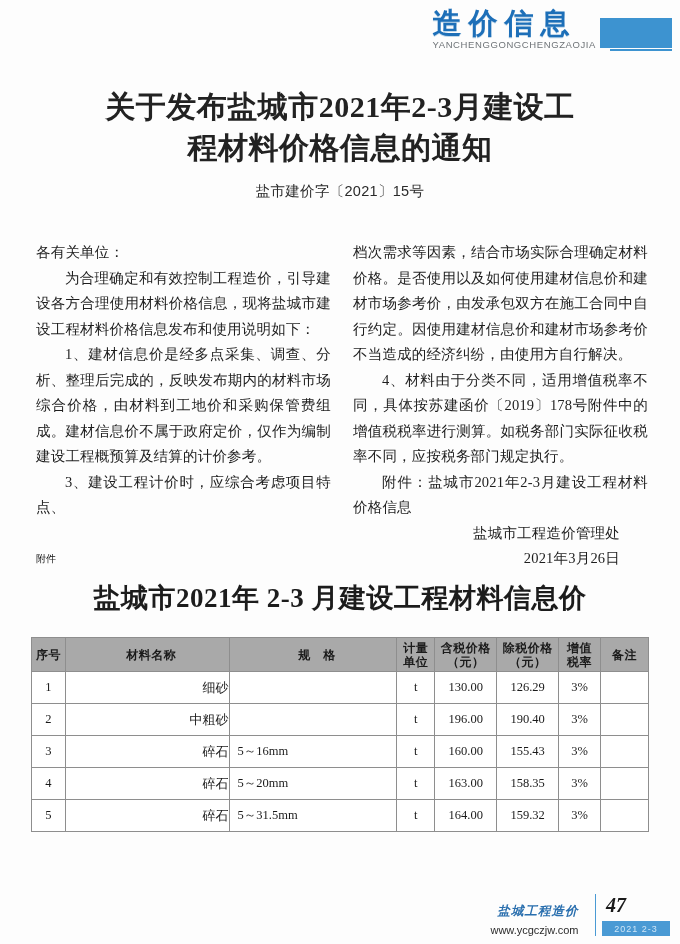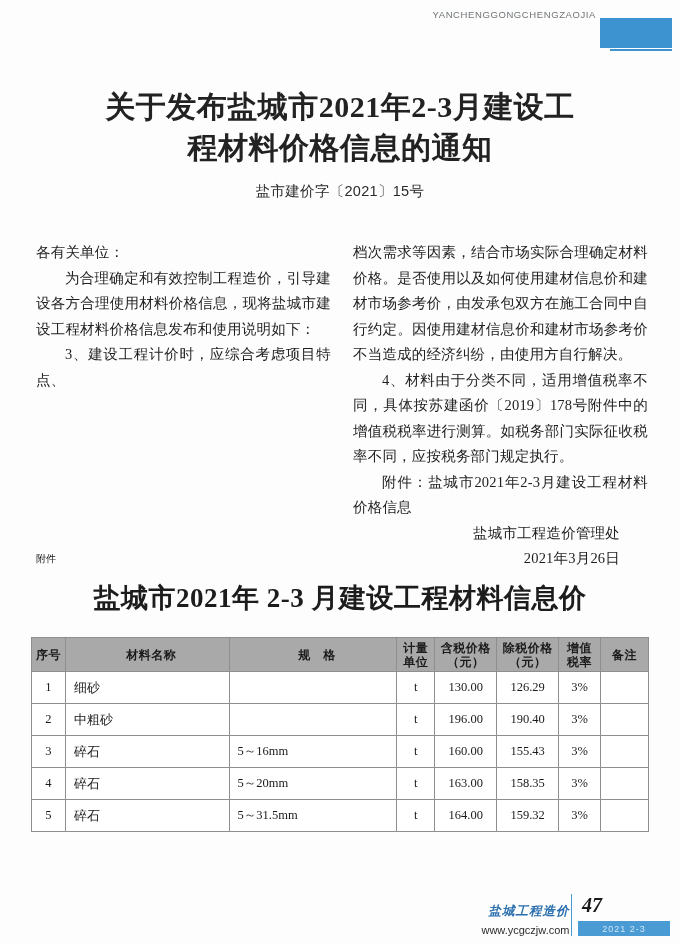--- a/index.html
+++ b/index.html
@@ -172,36 +172,36 @@
     font-size: 13px;
     letter-spacing: 1px;
     background: #fff;
   }
   .data-row td {
     height: 32px;
     vertical-align: middle;
     background: #fff;
   }
   .c-no    { width: 34px;  text-align: center; font-size: 12.5px; }
-  .c-name  { width: 164px; text-align: left;   padding-left: 8px !important; font-size: 13px; }
+  .c-name  { width: 164px; text-align: right;   padding-left: 8px !important; font-size: 13px; }
   .c-spec  { width: 168px; text-align: left;   padding-left: 8px !important; font-size: 12.5px; }
   .c-unit  { width: 38px;  text-align: center; font-size: 12.5px; }
   .c-p1    { width: 62px;  text-align: center; font-size: 12.5px; }
   .c-p2    { width: 62px;  text-align: center; font-size: 12.5px; }
   .c-rate  { width: 42px;  text-align: center; font-size: 12.5px; }
   .c-note  { width: 48px;  text-align: center; }
 
   
   .footer {
     position: absolute;
     bottom: 8px; right: 10px;
     display: flex;
     align-items: flex-end;
   }
-  .f-left { text-align: right; padding-right: 1px; }
+  .f-left { text-align: right; padding-right: 16px; }
   .f-brand {
     font-family: "Liberation Serif", "DejaVu Serif", serif;
     font-weight: bold;
     font-style: italic;
     font-size: 12.5px;
     color: #2a6fae;
     letter-spacing: 1px;
     white-space: nowrap;
   }
   .f-url {
@@ -222,56 +222,58 @@
     font-family: "Liberation Serif", "DejaVu Serif", serif;
     font-weight: bold;
     font-style: italic;
     font-size: 20px;
     color: #1a1a1a;
     line-height: 22px;
     padding-left: 4px;
   }
   .f-badge {
     margin-top: 5px;
-    width: 92px; height: 15px;
+    width: 68px; height: 15px;
     background: #4a9ad4;
     color: #cfe6f7;
     font-family: "Liberation Sans", "DejaVu Sans", sans-serif;
     font-size: 9px;
     letter-spacing: 1px;
     display: flex;
     align-items: center;
     justify-content: center;
   }
 </style>
 </head>
 <body>
 
 <div class="page">
 
   <div class="masthead">
     <div class="masthead-inner">
       <div class="brand-block">
+        <div class="brand-cn">造价信息</div>
         <div class="brand-en">YANCHENGGONGCHENGZAOJIA</div>
       </div>
       <div class="brand-box"></div>
     </div>
     <div class="brand-rule"></div>
   </div>
 
   <div class="doc-title">
     <div>关于发布盐城市2021年2-3月建设工</div>
     <div>程材料价格信息的通知</div>
   </div>
   <div class="doc-number">盐市建价字〔2021〕15号</div>
 
   <div class="body-cols">
     <div class="col">
       <p>各有关单位：</p>
       <p class="indent">为合理确定和有效控制工程造价，引导建设各方合理使用材料价格信息，现将盐城市建设工程材料价格信息发布和使用说明如下：</p>
+      <p class="indent">1、建材信息价是经多点采集、调查、分析、整理后完成的，反映发布期内的材料市场综合价格，由材料到工地价和采购保管费组成。建材信息价不属于政府定价，仅作为编制建设工程概预算及结算的计价参考。</p>
       <p class="indent">3、建设工程计价时，应综合考虑项目特点、</p>
     </div>
     <div class="col">
       <p>档次需求等因素，结合市场实际合理确定材料价格。是否使用以及如何使用建材信息价和建材市场参考价，由发承包双方在施工合同中自行约定。因使用建材信息价和建材市场参考价不当造成的经济纠纷，由使用方自行解决。</p>
       <p class="indent">4、材料由于分类不同，适用增值税率不同，具体按苏建函价〔2019〕178号附件中的增值税税率进行测算。如税务部门实际征收税率不同，应按税务部门规定执行。</p>
       <p class="indent">附件：盐城市2021年2-3月建设工程材料价格信息</p>
       <p class="sign-r">盐城市工程造价管理处</p>
       <p class="sign-r">2021年3月26日</p>
     </div>
   </div>

